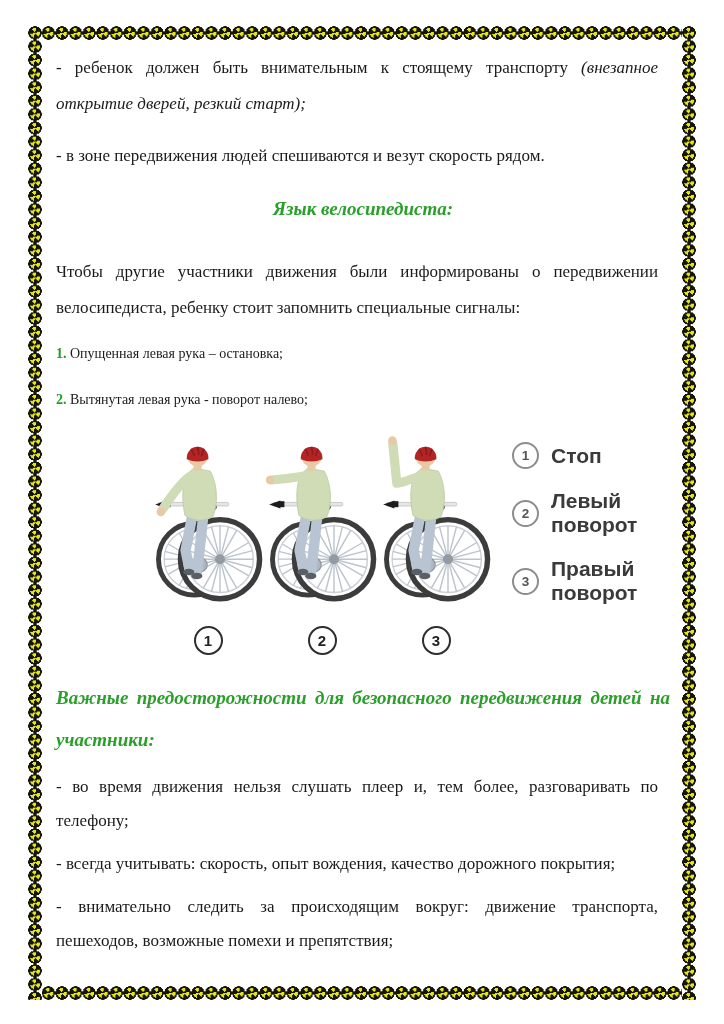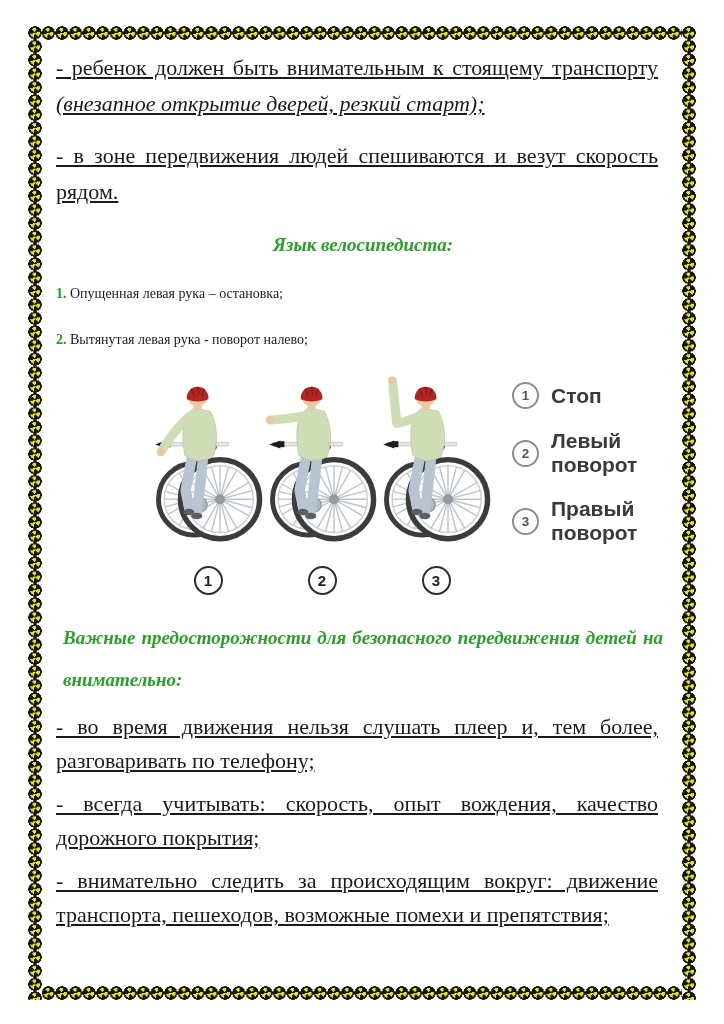--- a/index.html
+++ b/index.html
@@ -15,26 +15,26 @@
     background-size:13.6px 13.6px;}
   .bframe.h{height:14px;background-repeat:repeat-x;}
   .bframe.v{width:14px;background-repeat:repeat-y;}
   .b-top{left:28px;top:26px;width:668px;}
   .b-bottom{left:28px;top:986px;width:668px;}
   .b-left{left:28px;top:26px;height:974px;}
   .b-right{left:682px;top:26px;height:974px;}
 
   .content{position:absolute;left:56px;top:50px;width:614px;}
 
-  .body-text{font-size:22px;line-height:36px;margin:0 12px 0 0;text-align:justify;text-decoration:underline;}
+  .body-text{font-size:17px;line-height:36px;margin:0 12px 0 0;text-align:justify;}
   .body-text em{font-style:italic;}
   .mt{margin-top:16px;}
 
   .green-heading{font-size:19px;font-weight:bold;font-style:italic;color:#2aa02a;
-                 line-height:42px;margin:7px;}
+                 line-height:42px;margin:0;}
   .centered{text-align:center;margin-top:14px;}
   .justify{text-align:justify;}
 
   .lead{margin-top:24px;}
 
   .signal{font-size:14px;line-height:36px;margin:10px 16px 0 0;}
   .green-num{color:#1f9e1f;font-weight:bold;}
 
   
   .riders{display:flex;align-items:flex-start;margin:14px 0 0 96px;padding:0;}
@@ -116,20 +116,21 @@
 
     <p class="body-text">
       <span>- ребенок должен быть внимательным к стоящему транспорту</span>
       <em>(внезапное открытие дверей, резкий старт);</em>
     </p>
 
     <p class="body-text mt">- в зоне передвижения людей спешиваются и везут скорость рядом.</p>
 
     <h2 class="green-heading centered">Язык велосипедиста:</h2>
 
+    <p class="body-text lead">Чтобы другие участники движения были информированы о передвижении велосипедиста, ребенку стоит запомнить специальные сигналы:</p>
 
     <p class="signal">
       <span class="green-num">1.</span>
       <span>Опущенная левая рука – остановка;</span>
     </p>
     <p class="signal">
       <span class="green-num">2.</span>
       <span>Вытянутая левая рука - поворот налево;</span>
     </p>
 
@@ -172,21 +173,21 @@
           <span class="llabel">Левый поворот</span>
         </div>
         <div class="lrow">
           <span class="lcirc">3</span>
           <span class="llabel">Правый поворот</span>
         </div>
       </div>
     </figure>
 
     <div class="h2wrap">
-      <h2 class="green-heading justify">Важные предосторожности для безопасного передвижения детей на внимательно:</h2>
+      <h2 class="green-heading justify">Важные предосторожности для безопасного передвижения детей на участники:</h2>
     </div>
 
     <p class="body-text precaution">- во время движения нельзя слушать плеер и, тем более, разговаривать по телефону;</p>
     <p class="body-text precaution">- всегда учитывать: скорость, опыт вождения, качество дорожного покрытия;</p>
     <p class="body-text precaution">- внимательно следить за происходящим вокруг: движение транспорта, пешеходов, возможные помехи и препятствия;</p>
 
   </div>
 </div>
 
 </body></html>

